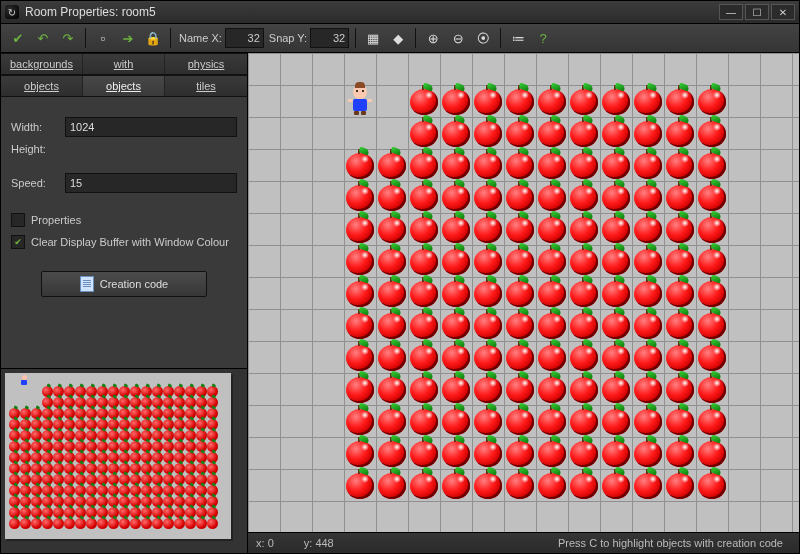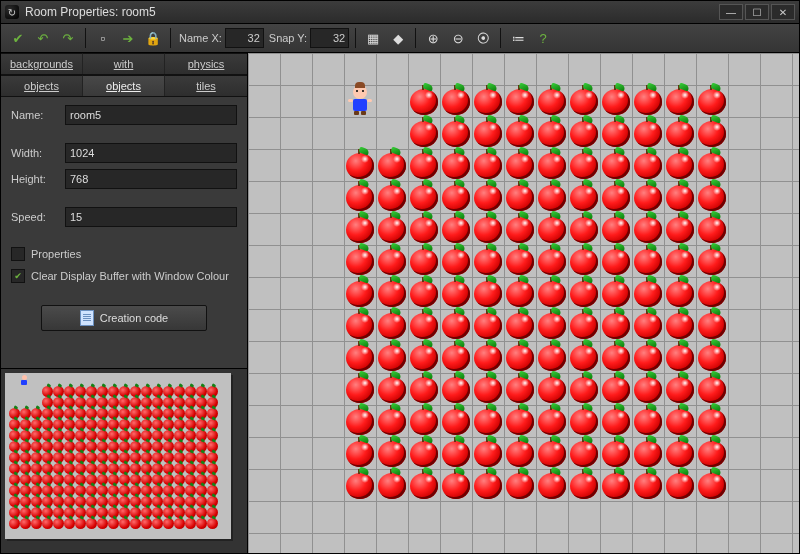--- a/index.html
+++ b/index.html
@@ -211,32 +211,27 @@
         <div class="tab">with</div>
         <div class="tab">physics</div>
       </div>
       <div class="tabs">
         <div class="tab">objects</div>
         <div class="tab active">objects</div>
         <div class="tab">tiles</div>
       </div>
 
       <div class="form">
-        <div class="row">
-          <div class="lbl">Name:</div>
-          <input class="txt-in" value="room5" style="">
-        </div>
         <div style="height:6px"></div>
         <div class="row">
           <div class="lbl">Width:</div>
           <input class="txt-in" value="1024" style="">
         </div>
         <div class="row">
           <div class="lbl">Height:</div>
-          <input class="txt-in" value="768" style="">
         </div>
         <div style="height:6px"></div>
         <div class="row">
           <div class="lbl">Speed:</div>
           <input class="txt-in" value="15" style="">
         </div>
         <div style="height:6px"></div>
         <div class="chk">
           <div class="chk-box"></div>
           <span>Properties</span>
@@ -1426,15 +1421,24 @@
               <div class="arm l"></div>
               <div class="arm r"></div>
               <div class="body"></div>
               <div class="feet">
                 <div class="foot"></div>
                 <div class="foot"></div>
               </div>
             </div>
           </div>
       </div>
+      <div class="status">
+        <span>
+          <span>x:</span> <span>0</span>
+        </span>
+        <span>
+          <span>y:</span> <span>448</span>
+        </span>
+        <span class="hint">Press C to highlight objects with creation code</span>
+      </div>
     </div>
   </div>
 </div>
 
 </body></html>

